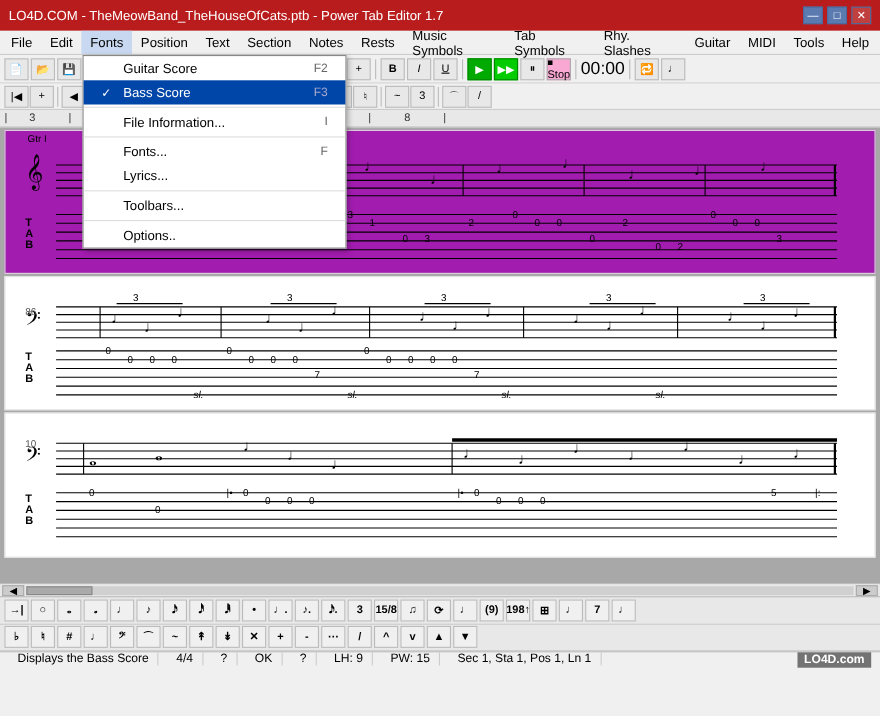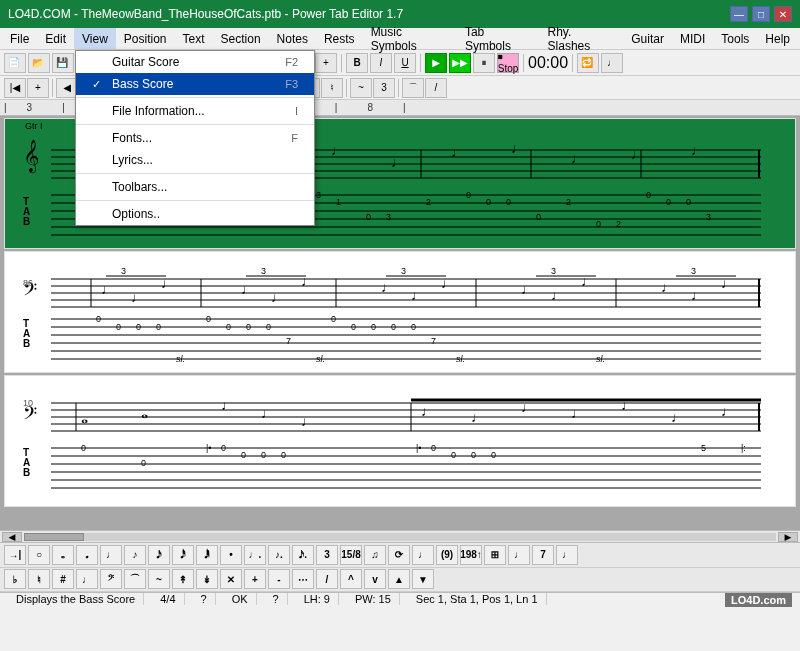--- a/index.html
+++ b/index.html
@@ -1,20 +1,20 @@
 <!DOCTYPE html>
 <html><head>
   <meta charset="utf-8">
   <style>
     * { margin: 0; padding: 0; box-sizing: border-box; }
     body { width: 800px; height: 651px; overflow: hidden; font-family: 'Segoe UI', Tahoma, Geneva, Verdana, sans-serif; font-size: 12px; background: #f0f0f0; }
 
     
     #title-bar {
-      background: #15803d;
+      background: #b91c1c;
       color: white;
       height: 28px;
       display: flex;
       align-items: center;
       padding: 0 8px;
       font-size: 12px;
     }
     #title-bar .title-text { flex: 1; }
     #title-bar .window-controls { display: flex; gap: 4px; }
     #title-bar .win-btn {
@@ -209,21 +209,21 @@
   <div class="window-controls">
     <div class="win-btn">—</div>
     <div class="win-btn">□</div>
     <div class="win-btn close">✕</div>
   </div>
 </div>
 
 <div id="menu-bar">
   <div class="menu-item">File</div>
   <div class="menu-item">Edit</div>
-  <div class="menu-item active">View</div>
+  <div class="menu-item active">Fonts</div>
   <div class="menu-item">Position</div>
   <div class="menu-item">Text</div>
   <div class="menu-item">Section</div>
   <div class="menu-item">Notes</div>
   <div class="menu-item">Rests</div>
   <div class="menu-item">Music Symbols</div>
   <div class="menu-item">Tab Symbols</div>
   <div class="menu-item">Rhy. Slashes</div>
   <div class="menu-item">Guitar</div>
   <div class="menu-item">MIDI</div>
@@ -347,21 +347,21 @@
     <span style="margin-right:30px;">5</span>
     <span style="margin-right:30px;">|</span>
     <span style="margin-right:30px;">6</span>
     <span style="margin-right:30px;">|</span>
     <span style="margin-right:30px;">7</span>
     <span style="margin-right:30px;">|</span>
     <span style="margin-right:30px;">8</span>
     <span style="margin-right:30px;">|</span>
   </div>
 
-  <div style="background:#15803d; margin:2px 4px; padding: 8px 16px; position:relative; min-height: 110px; border:1px solid #e0e0e0;">
+  <div style="background:#a21caf; margin:2px 4px; padding: 8px 16px; position:relative; min-height: 110px; border:1px solid #e0e0e0;">
     <span class="gtr-label">Gtr I</span>
 
     <svg width="740" height="105" style="display:block; margin-top:8px;">
 
       <text x="2" y="30" font-size="28" font-family="serif">𝄞</text>
 
       <line x1="30" y1="15" x2="740" y2="15" stroke="black" stroke-width="1"></line>
       <line x1="30" y1="22" x2="740" y2="22" stroke="black" stroke-width="1"></line>
       <line x1="30" y1="29" x2="740" y2="29" stroke="black" stroke-width="1"></line>
       <line x1="30" y1="36" x2="740" y2="36" stroke="black" stroke-width="1"></line>

